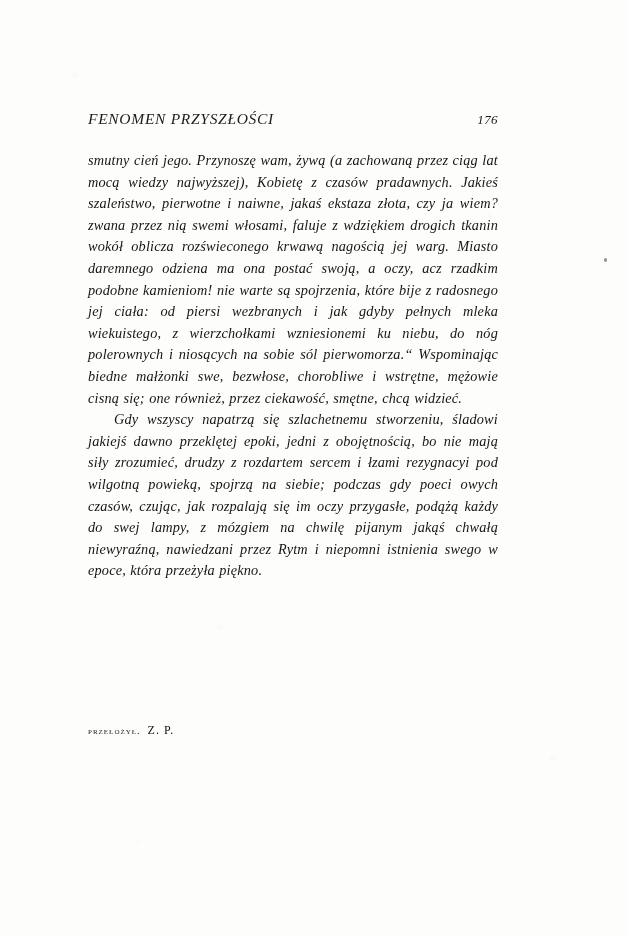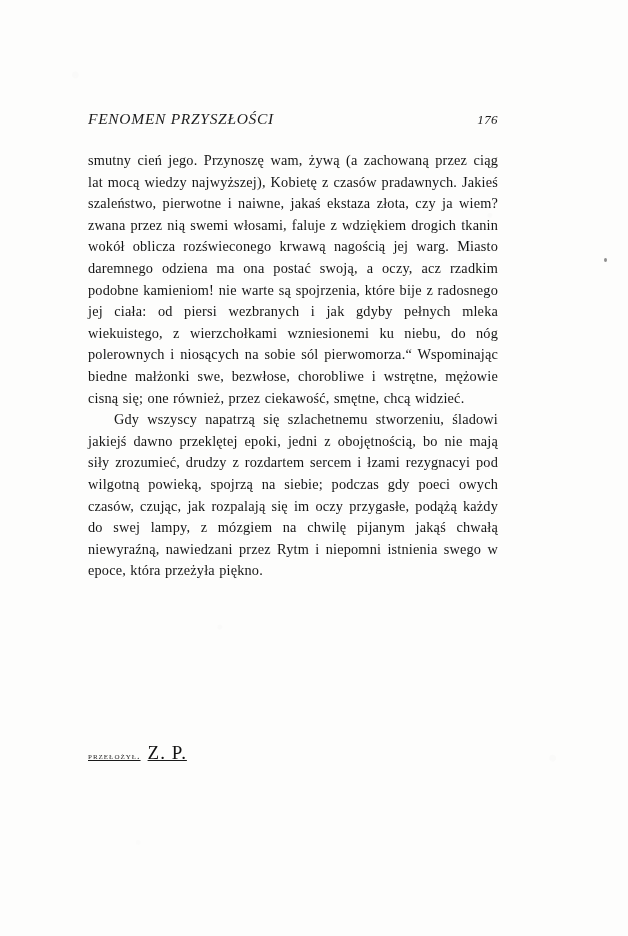--- a/index.html
+++ b/index.html
@@ -63,47 +63,47 @@
   }
   .body-text p {
     margin: 0;
     font-size: 14.3px;
     line-height: 21.6px;
     text-align: justify;
     text-justify: inter-word;
     letter-spacing: 0.18px;
     color: #151515;
     word-spacing: 0.6px;
+    font-style: italic;
   }
   .body-text p.indent {
     text-indent: 26px;
   }
   .signature {
     position: absolute;
     left: 88px;
-    top: 742px;
+    top: 723px;
     width: 410px;
     display: flex;
     align-items: flex-start;
-    text-decoration: underline;
   }
   .translator {
     display: flex;
     align-items: baseline;
   }
   .translator-label {
     font-size: 10px;
     letter-spacing: 1.0px;
     font-variant: small-caps;
     text-transform: lowercase;
     color: #1c1c1c;
     font-family: "Liberation Serif", serif;
   }
   .translator-name {
-    font-size: 19px;
+    font-size: 12px;
     letter-spacing: 1px;
     margin-left: 7px;
     color: #131313;
   }
   .author {
     font-family: "DejaVu Sans", sans-serif;
     font-size: 15.5px;
     color: #111111;
     margin-left: 96px;
     letter-spacing: 0.2px;

